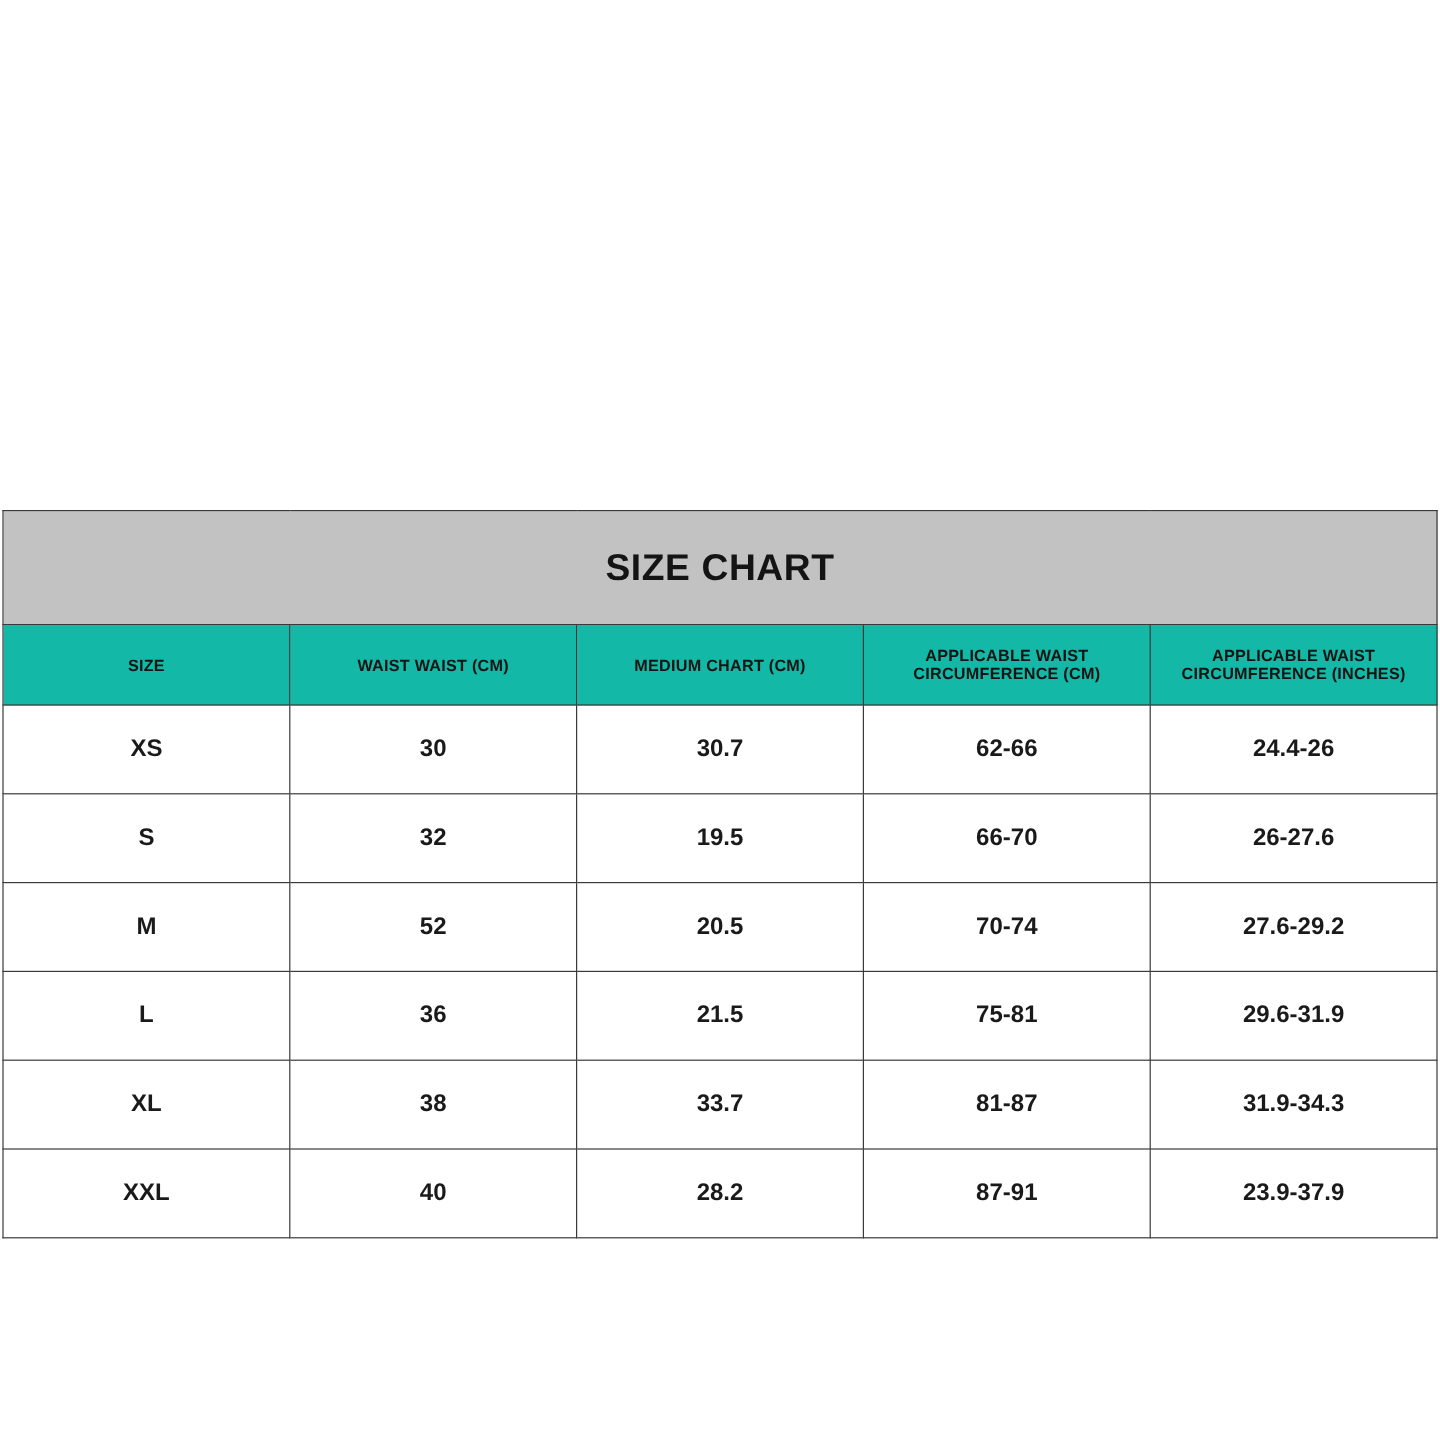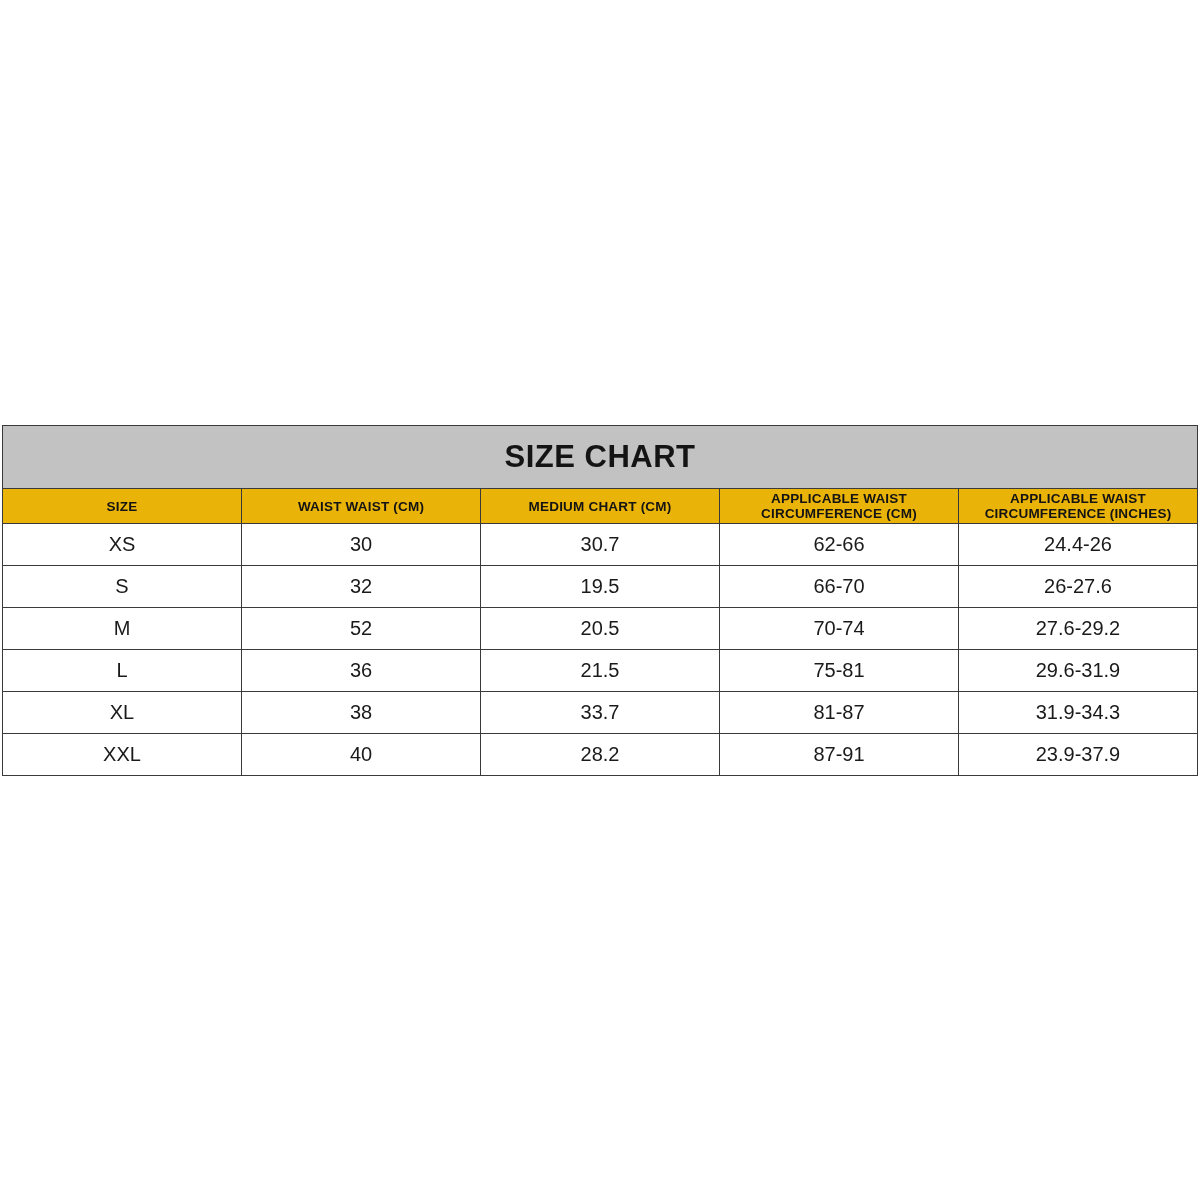--- a/index.html
+++ b/index.html
@@ -25,51 +25,51 @@
 
   table.size-chart {
     border-collapse: collapse;
     table-layout: fixed;
     width: 1196px;
   }
 
   table.size-chart td,
   table.size-chart th {
     border: 1px solid #3a3a3a;
-    padding: 0;
+    padding: 16px;
     text-align: center;
     vertical-align: middle;
   }
 
   
   .title-cell {
     background: #c2c2c2;
     height: 62px;
     font-size: 31px;
     font-weight: bold;
     letter-spacing: 0.5px;
     color: #141414;
   }
 
   
   .head-row th {
-    background: #eab308;
+    background: #14b8a6;
     height: 34px;
     font-size: 13.5px;
     font-weight: bold;
     letter-spacing: 0.2px;
     color: #141414;
     padding: 0 4px;
   }
 
   
   .body-row td {
     height: 41px;
     font-size: 20px;
-    font-weight: normal;
+    font-weight: bold;
     color: #1a1a1a;
     background: #ffffff;
   }
 
   .col-size    { width: 88px; }
   .col-flat    { width: 178px; }
   .col-medium  { width: 192px; }
   .col-cm      { width: 352px; }
   .col-in      { width: 386px; }
 </style>

